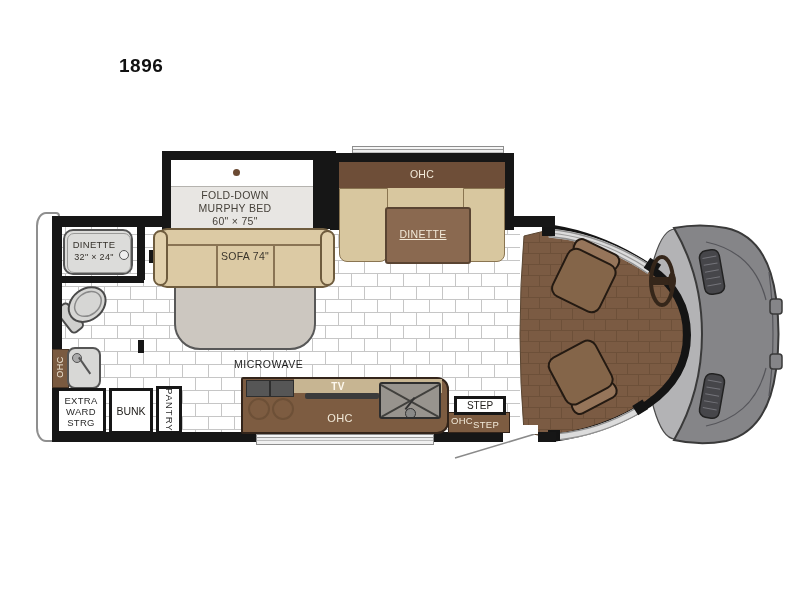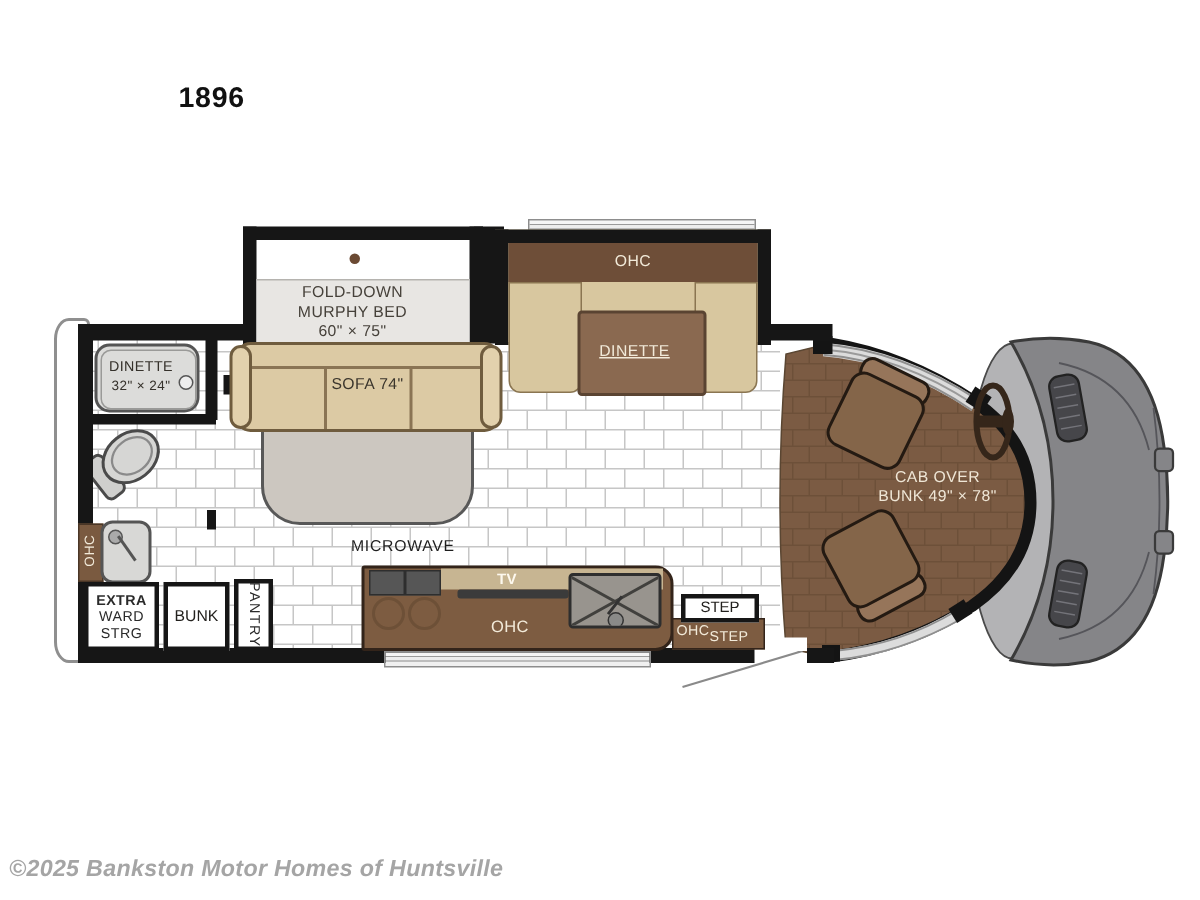--- a/index.html
+++ b/index.html
@@ -157,21 +157,21 @@
   <div class="abs" style="left:52px;top:349px;width:17px;height:39px;background:#7a5a40;border:1px solid #4a3626;box-sizing:border-box;"></div>
   <div class="lbl vtext" style="left:49px;top:362px;font-size:9px;color:#f2ead9;letter-spacing:.5px;">OHC</div>
   <div class="abs" style="left:67px;top:347px;width:34px;height:42px;background:#d8d8d6;border:2px solid #555;
               border-radius:8px;box-sizing:border-box;">
     <div class="abs" style="left:3px;top:4px;width:8px;height:8px;border:1.5px solid #555;border-radius:50%;background:#aaa;"></div>
     <div class="abs" style="left:9px;top:9px;width:2px;height:20px;background:#555;transform:rotate(-35deg);transform-origin:top left;"></div>
   </div>
 
   <div class="white-box" style="left:56px;top:388px;width:50px;height:46px;box-sizing:border-box;">
     <div class="lbl center" style="position:static;font-size:9.5px;line-height:11px;color:#2a2a2a;">
-      <span style="display:block;font-weight:bold;">EXTRA</span>
+      <span style="display:block;">EXTRA</span>
       <span style="display:block;">WARD</span>
       <span style="display:block;">STRG</span>
     </div>
   </div>
   <div class="white-box" style="left:109px;top:388px;width:44px;height:46px;box-sizing:border-box;font-size:10.5px;">
     <span>BUNK</span>
   </div>
   <div class="white-box" style="left:156px;top:386px;width:26px;height:48px;box-sizing:border-box;">
     <span class="lbl" style="position:static;font-size:9.5px;color:#2a2a2a;writing-mode:vertical-rl;letter-spacing:1px;">PANTRY</span>
   </div>
@@ -204,20 +204,15 @@
   </div>
 
   <div class="chair" style="left:559px;top:243px;transform:rotate(26deg);">
     <div class="chair-back"></div>
     <div class="chair-seat"></div>
   </div>
   <div class="chair" style="left:556px;top:344px;transform:rotate(152deg);">
     <div class="chair-back"></div>
     <div class="chair-seat"></div>
   </div>
-  <div class="lbl center" style="left:563px;top:312px;width:124px;font-size:10.5px;line-height:13px;color:#efe6d6;">
-    <span style="display:block;">CAB OVER</span>
-    <span style="display:block;">BUNK 49" × 78"</span>
-  </div>
-
-  <div class="lbl" style="left:6px;top:571px;font-size:15.5px;font-weight:700;font-style:italic;color:#a5a5a5;letter-spacing:.2px;">©2025 Bankston Motor Homes of Huntsville</div>
+
 
 </div>
 
 </body></html>

